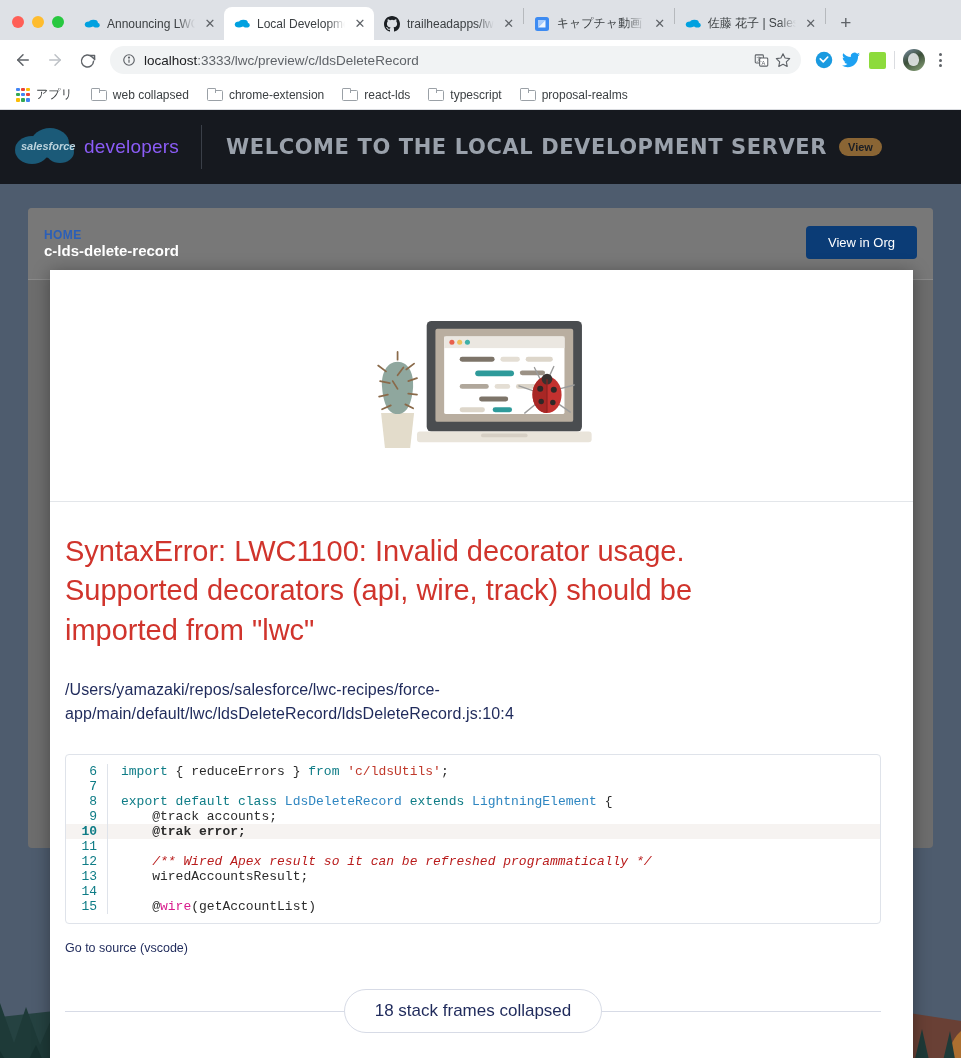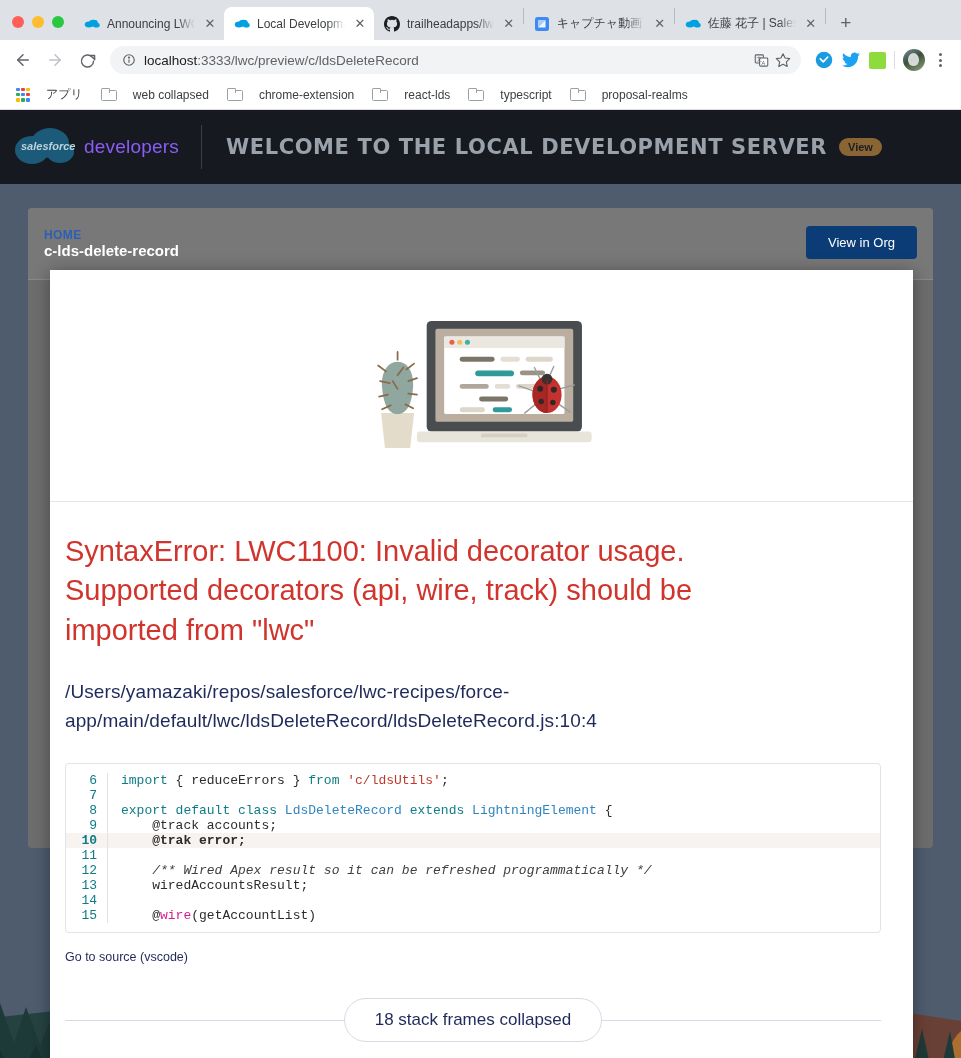--- a/index.html
+++ b/index.html
@@ -82,21 +82,21 @@
     content:""; position:absolute; left:5px; top:4px; width:11px; height:13px;
     border-radius:50% 50% 45% 45%; background:#eceff1; opacity:.85;
   }
   .kebab { width: 26px; display: flex; flex-direction: column; align-items: center; gap: 2.5px; }
   .kebab i { width: 3px; height: 3px; border-radius: 50%; background: #5f6368; display: block; }
 
   .bookmarks {
     height: 30px; background: #fff; display: flex; align-items: center;
     gap: 4px; padding: 0 10px; border-bottom: 1px solid #dadce0;
   }
-  .bm { display: flex; align-items: center; gap: 16px; padding: 3px 8px 3px 6px; border-radius: 4px; }
+  .bm { display: flex; align-items: center; gap: 6px; padding: 3px 8px 3px 6px; border-radius: 4px; }
   .bm-label { font-size: 12px; color: #3c4043; white-space: nowrap; }
   .folder {
     width: 16px; height: 13px; position: relative; flex: 0 0 16px;
   }
   .folder::before {
     content:""; position:absolute; inset:0; top:2px; border:1.4px solid #9aa0a6;
     border-radius:1.5px; background:#fff;
   }
   .folder::after {
     content:""; position:absolute; left:0; top:0; width:7px; height:4px;
@@ -164,41 +164,41 @@
     padding: 30px 15px 0 15px;
   }
   .overlay-inner { padding: 0 0 0 0; }
 
   .err-title {
     font-size: 29px; line-height: 1.36; color: #d0342c;
     font-weight: 400; padding: 0 0 0 0; max-width: 720px;
     font-family: "Liberation Sans", sans-serif;
   }
   .err-path {
-    margin-top: 28px; font-size: 19px; line-height: 1.5;
+    margin-top: 28px; font-size: 16px; line-height: 1.5;
     color: #1f2a5b; max-width: 560px; letter-spacing: .1px;
   }
   .code-box {
     margin-top: 28px; border: 1px solid #dfe3ea; border-radius: 4px;
     background: #fff; overflow: hidden; max-width: 816px;
     font-family: "Liberation Mono", monospace;
   }
   .code-line { display: flex; font-size: 13px; line-height: 15px; height: 15px; }
   .code-line.hl { background: #f6f3f1; font-weight: bold; }
   .code-line .ln {
     width: 42px; flex: 0 0 42px; text-align: right; padding-right: 10px;
     color: #0e7c86; border-right: 1px solid #dfe3ea; user-select: none;
   }
   .code-line .src { padding-left: 13px; white-space: pre; color: #2b2b2b; }
   .code-pad { height: 9px; }
 
   .tok-kw { color: #0e7c86; }
   .tok-str { color: #c0392b; }
   .tok-cls { color: #2e86c1; }
-  .tok-cmt { color: #404040; font-style: italic; }
+  .tok-cmt { color: #b91c1c; font-style: italic; }
   .tok-dec { color: #d81b8c; }
   .tok-plain { color: #2b2b2b; }
 
   .goto-source {
     margin-top: 17px; font-size: 12.5px; color: #1f2a5b;
     text-decoration: none; display: inline-block;
   }
   .frames-row {
     margin-top: 33px; display: flex; align-items: center; gap: 0;
     max-width: 816px;

